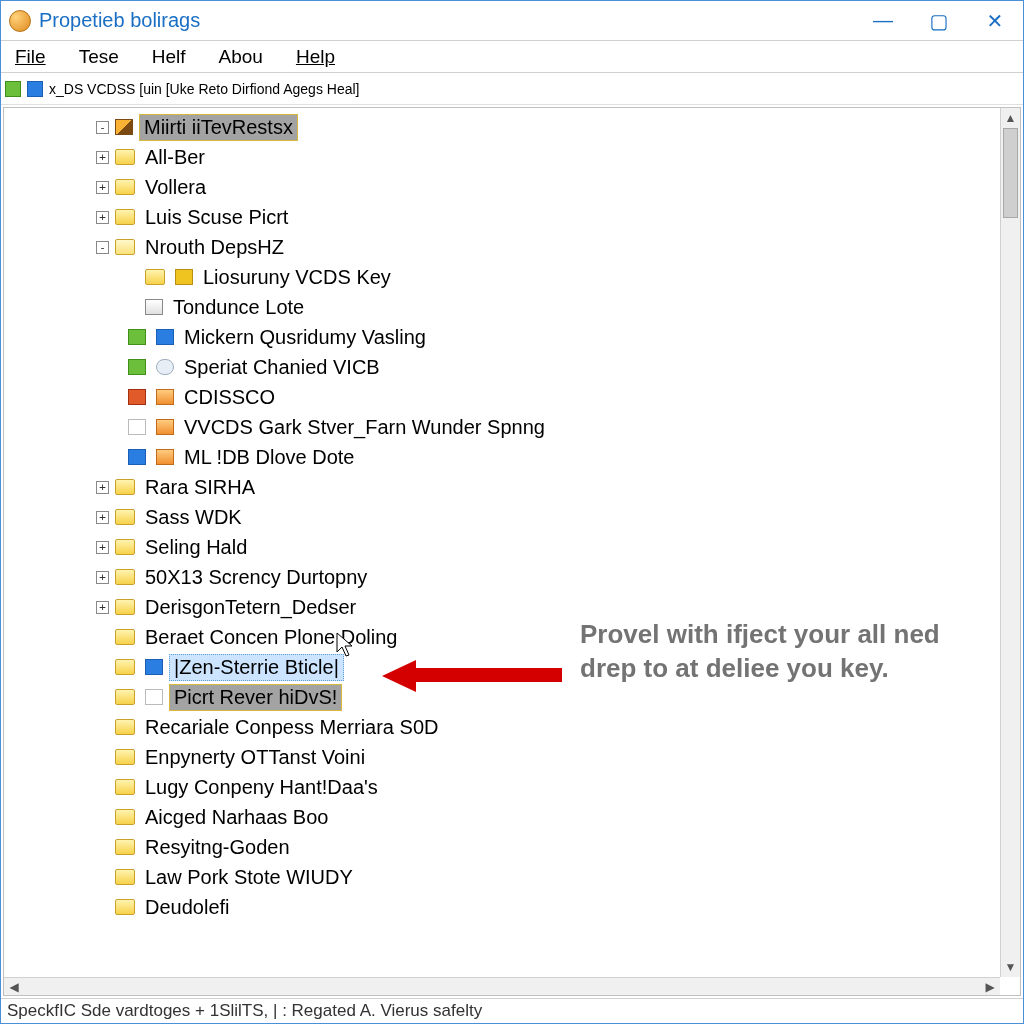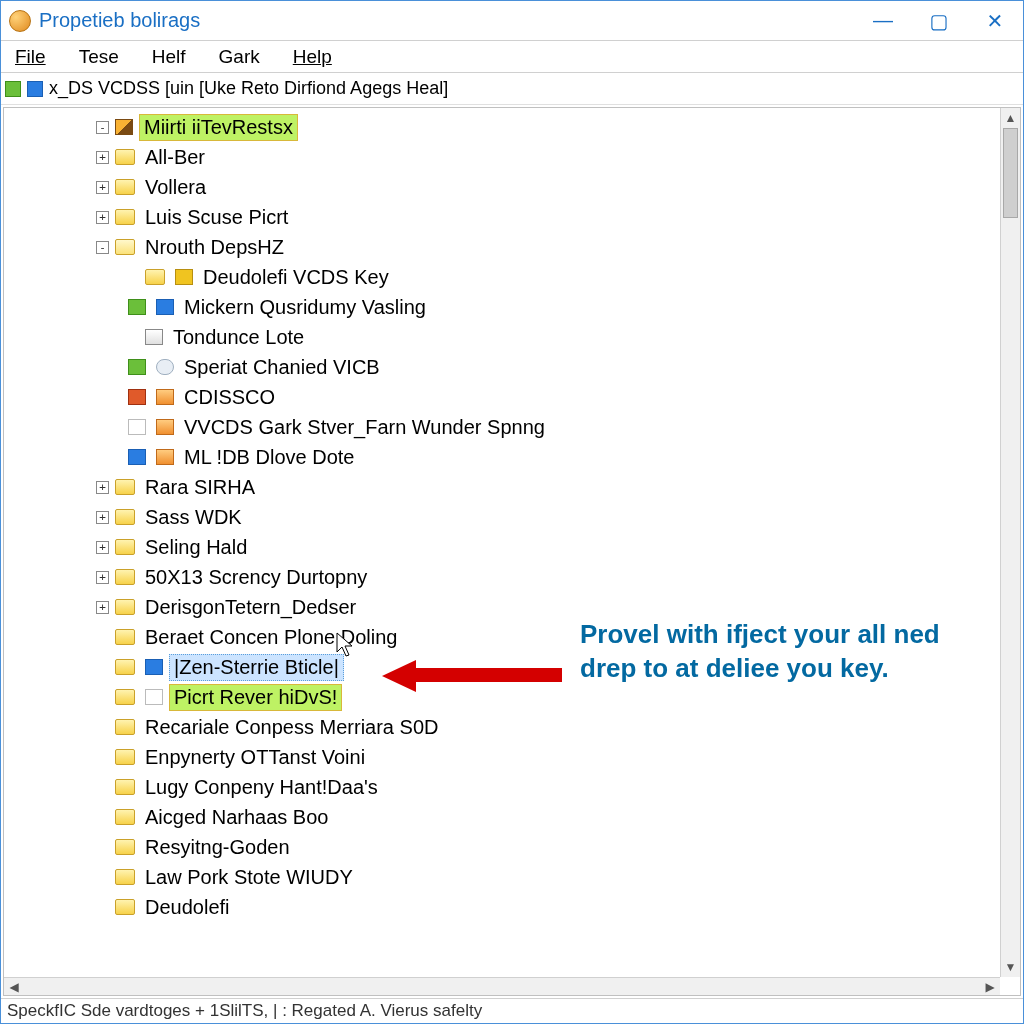--- a/index.html
+++ b/index.html
@@ -6,21 +6,21 @@
 html, body { width: 1024px; height: 1024px; overflow: hidden; font-family: "Segoe UI", Tahoma, sans-serif; font-size: 18px; background: #fff; }
 .window { width: 1024px; height: 1024px; display: flex; flex-direction: column; border: 1px solid #4a90d9; }
 .titlebar { height: 40px; background: #fff; display: flex; align-items: center; border-bottom: 1px solid #d0d0d0; }
 .titlebar-icon { width: 22px; height: 22px; margin: 0 8px; background: radial-gradient(circle at 30% 30%, #ffd27a, #e08a1f); border-radius: 50%; border: 1px solid #b87313; }
 .titlebar-text { flex: 1; color: #1a6fc4; font-size: 20px; }
 .titlebar-buttons { display: flex; }
 .tb-btn { width: 56px; height: 40px; display: flex; align-items: center; justify-content: center; color: #1a6fc4; font-size: 20px; cursor: pointer; }
 .menubar { height: 32px; display: flex; align-items: center; padding: 0 4px; gap: 13px; border-bottom: 1px solid #d0d0d0; }
 .menu-item { padding: 4px 10px; font-size: 19px; cursor: pointer; }
 .mnemonic { text-decoration: underline; }
-.pathbar { height: 32px; border-bottom: 1px solid #e0e0e0; display: flex; align-items: center; padding: 0 4px; font-size: 18px; gap: 6px; }
+.pathbar { height: 32px; border-bottom: 1px solid #e0e0e0; display: flex; align-items: center; padding: 0 4px; font-size: 14px; gap: 6px; }
 .pathbar-icon { width: 16px; height: 16px; display: inline-block; }
 .ico-green { background: #6bbf3a; border: 1px solid #3f8f1a; }
 .ico-blue { background: #2a7de1; border: 1px solid #1a5fb4; }
 .content { flex: 1; position: relative; border: 1px solid #c0c0c0; margin: 2px; overflow: hidden; background: #fff; }
 .tree { position: absolute; top: 0; left: 0; right: 20px; bottom: 18px; overflow: hidden; padding-top: 4px; }
 .row { display: flex; align-items: center; height: 30px; font-size: 20px; white-space: nowrap; }
 .expander { width: 13px; height: 13px; border: 1px solid #888; background: #fff; font-size: 11px; line-height: 11px; text-align: center; color: #333; margin: 0 2px; cursor: pointer; font-family: monospace; }
 .exp-empty { width: 13px; height: 13px; margin: 0 2px; }
 .folder { width: 20px; height: 16px; background: linear-gradient(#fff3b0, #f7d24a); border: 1px solid #caa12a; border-radius: 2px; margin: 0 6px 0 4px; flex-shrink: 0; }
 .folder.open { background: linear-gradient(#fff8cc, #fbe27a); }
@@ -28,29 +28,29 @@
 .ico-doc { background: linear-gradient(#fff,#e0e0e0); }
 .ico-blue-sq { background: #2a7de1; border-color:#1a5fb4; }
 .ico-green-sq { background: #6bbf3a; border-color:#3f8f1a; }
 .ico-cloud { background: #e8eef5; border-color:#a0b0c0; border-radius: 8px; }
 .ico-orange { background: linear-gradient(#ffcc80,#f09030); border-color:#c06a1a; }
 .ico-page { background: #fff; border-color:#bbb; }
 .ico-pencil { background: linear-gradient(135deg,#f9b233 50%,#7a4a12 50%); border-color:#7a4a12; }
 .ico-key { background: #f0c420; border-color:#b88f10; }
 .ico-sign { background: #e05a2a; border-color:#a03010; }
 .label { padding: 1px 4px; }
-.label.selected { background: #bef264; border: 1px solid #d8b83a; }
+.label.selected { background: #a3a3a3; border: 1px solid #d8b83a; }
 .label.blue-sel { background: #cce4ff; border: 1px dotted #5a9edb; text-align: center; }
 .vscroll { position: absolute; top: 0; right: 0; width: 20px; bottom: 18px; background: #f0f0f0; border-left: 1px solid #d0d0d0; }
 .vscroll .arrow { height: 20px; text-align: center; font-size: 12px; line-height: 20px; color: #555; background: #f0f0f0; cursor: pointer; }
 .vscroll .thumb { position: absolute; top: 20px; left: 2px; right: 2px; height: 90px; background: #cfcfcf; border: 1px solid #a8a8a8; }
 .hscroll { position: absolute; left: 0; right: 20px; bottom: 0; height: 18px; background: #f0f0f0; border-top: 1px solid #d0d0d0; display: flex; justify-content: space-between; }
 .hscroll .arrow { width: 20px; text-align: center; font-size: 12px; line-height: 18px; color: #555; cursor: pointer; }
 .statusbar { height: 17px; border-top: 1px solid #d0d0d0; display: flex; align-items: center; padding: 12px 6px; font-size: 17px; color: #333; }
-.annotation { position: absolute; right: 30px; top: 510px; width: 410px; color: #0369a1; font-weight: bold; font-size: 26px; line-height: 1.3; pointer-events: none; }
+.annotation { position: absolute; right: 30px; top: 510px; width: 410px; color: #737373; font-weight: bold; font-size: 26px; line-height: 1.3; pointer-events: none; }
 .arrow-red { position: absolute; left: 378px; top: 552px; pointer-events: none; }
 .arrow-red .shaft { width: 150px; height: 14px; background: #d40000; position: absolute; top: 8px; left: 30px; }
 .arrow-red .head { width: 0; height: 0; border-top: 16px solid transparent; border-bottom: 16px solid transparent; border-right: 34px solid #d40000; position: absolute; left: 0; top: 0; }
 .cursor { position: absolute; left: 332px; top: 524px; pointer-events: none; }
 .pad-b { width: 90px; }
 .pad-c { width: 120px; }
 </style>
 </head>
 <body>
 
@@ -63,21 +63,21 @@
       <div class="tb-btn">—</div>
       <div class="tb-btn">▢</div>
       <div class="tb-btn close">✕</div>
     </div>
   </div>
 
   <div class="menubar">
     <div class="menu-item"><span class="mnemonic">File</span></div>
     <div class="menu-item"><span>Tese</span></div>
     <div class="menu-item"><span>Helf</span></div>
-    <div class="menu-item"><span>Gark</span></div>
+    <div class="menu-item"><span>Abou</span></div>
     <div class="menu-item"><span class="mnemonic">Help</span></div>
   </div>
 
   <div class="pathbar">
     <span class="pathbar-icon ico-green"></span>
     <span class="pathbar-icon ico-blue"></span>
     <span>x_DS VCDSS [uin [Uke Reto Dirfiond Agegs Heal]</span>
   </div>
 
   <div class="content">
@@ -113,33 +113,33 @@
           <span class="expander">-</span>
           <span class="folder open"></span>
           <span class="label">Nrouth DepsHZ</span>
         </div>
 
       <div class="row">
           <span class="pad-c"></span>
           <span class="exp-empty"></span>
           <span class="folder"></span>
           <span class="icon-sm ico-key"></span>
-          <span class="label">Deudolefi VCDS Key</span>
+          <span class="label">Liosuruny VCDS Key</span>
+        </div>
+      <div class="row">
+          <span class="pad-c"></span>
+          <span class="exp-empty"></span>
+          <span class="icon-sm ico-doc"></span>
+          <span class="label">Tondunce Lote</span>
         </div>
       <div class="row">
           <span class="pad-c"></span>
           <span class="icon-sm ico-green-sq"></span>
           <span class="icon-sm ico-blue-sq"></span>
           <span class="label">Mickern Qusridumy Vasling</span>
-        </div>
-      <div class="row">
-          <span class="pad-c"></span>
-          <span class="exp-empty"></span>
-          <span class="icon-sm ico-doc"></span>
-          <span class="label">Tondunce Lote</span>
         </div>
       <div class="row">
           <span class="pad-c"></span>
           <span class="icon-sm ico-green-sq"></span>
           <span class="icon-sm ico-cloud"></span>
           <span class="label">Speriat Chanied VICB</span>
         </div>
       <div class="row">
           <span class="pad-c"></span>
           <span class="icon-sm ico-sign"></span>

